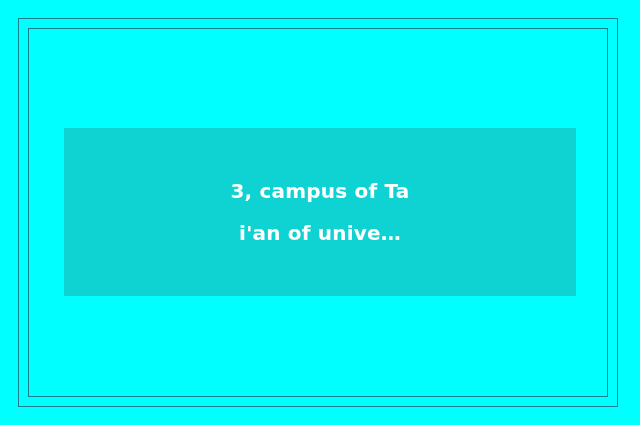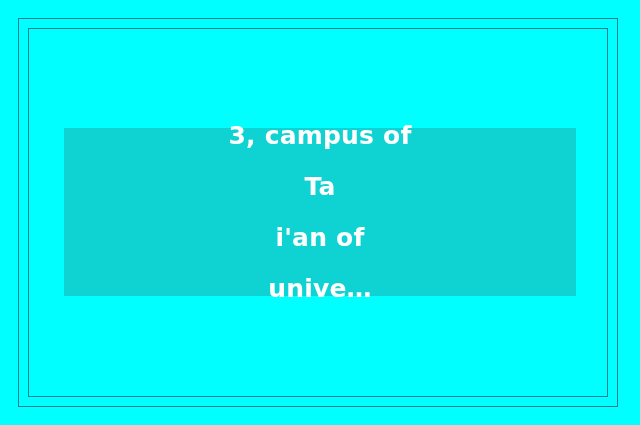--- a/index.html
+++ b/index.html
@@ -46,23 +46,23 @@
     width: 512px;
     height: 168px;
     background: #0FD3D3;
     display: flex;
     align-items: center;
     justify-content: center;
     box-sizing: border-box;
   }
   .caption-text {
     color: #FFFFFF;
-    font-size: 25px;
+    font-size: 20px;
     font-weight: bold;
-    line-height: 51px;
+    line-height: 42px;
     text-align: center;
     width: 200px;
     white-space: pre-line;
     letter-spacing: 0.2px;
   }
 </style>
 </head>
 <body>
 
 <div id="stage">

